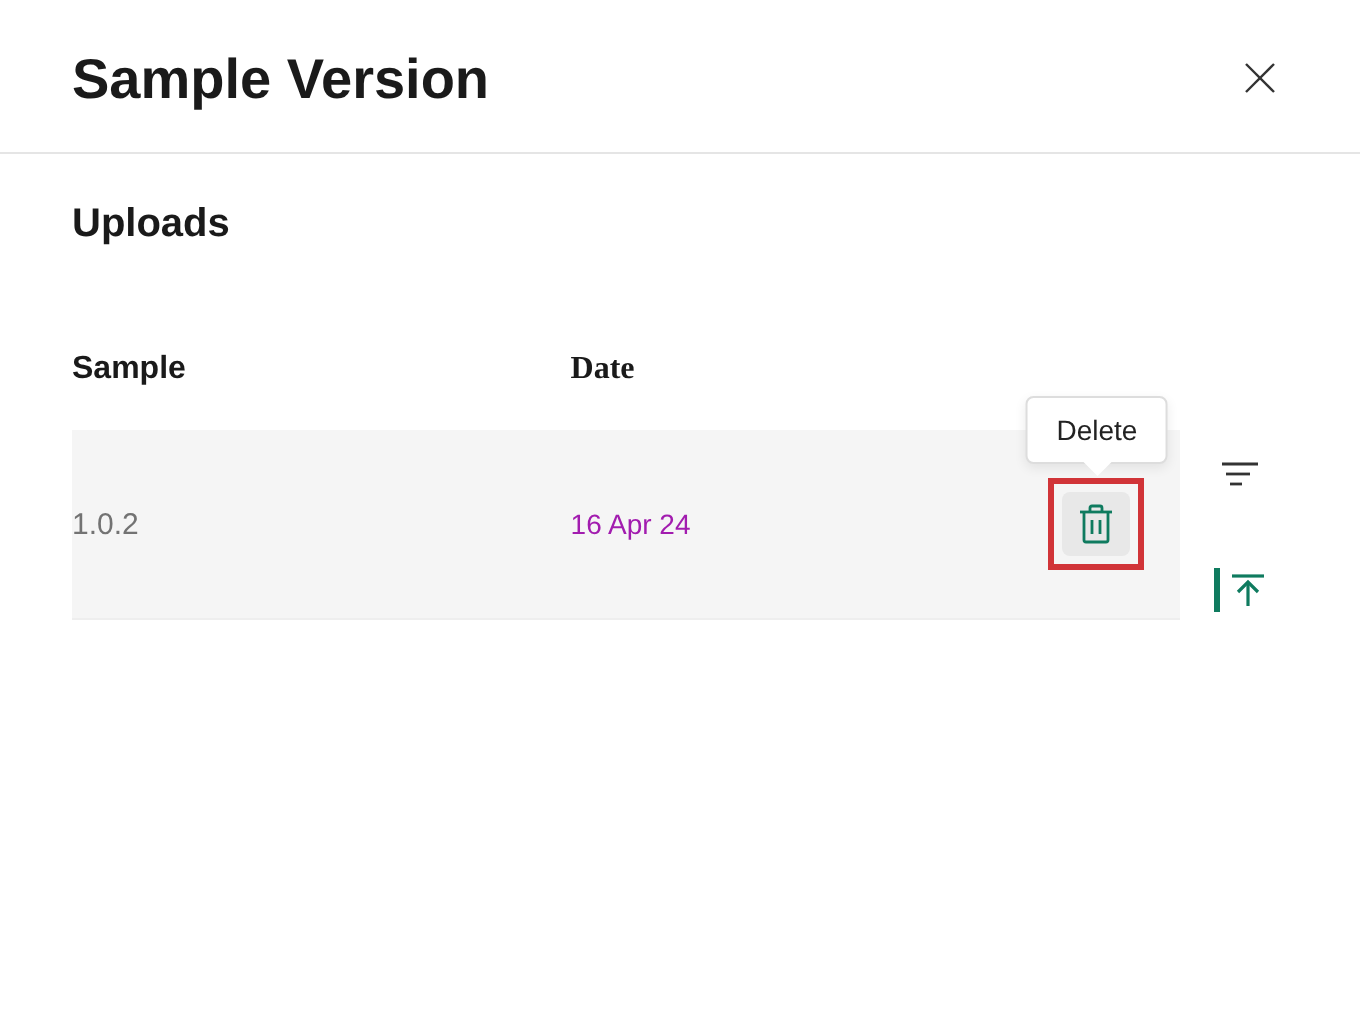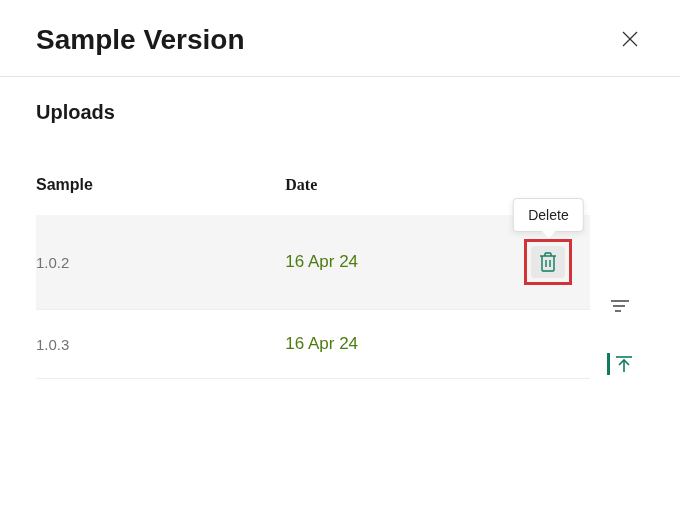--- a/index.html
+++ b/index.html
@@ -66,21 +66,21 @@
     .table tbody tr.highlighted {
       background: #f5f5f5;
     }
     .table td {
       font-size: 15px;
       color: #333;
       padding: 24px 0;
       vertical-align: middle;
     }
     .table td.col-version { padding-left: 0; color: #737373;}
-    .table td.col-date { font-size: 17px; color: #4d7c0f; }
+    .table td.col-date { font-size: 14px; color: #a21caf; }
     .table td.col-actions {
       text-align: center;
       position: relative;
     }
     .delete-btn-wrap {
       display: inline-block;
       border: 3px solid #d13438;
       padding: 4px;
       position: relative;
     }
@@ -175,25 +175,20 @@
             <td class="col-actions"><span class="delete-btn-wrap"><span class="tooltip">Delete</span><button class="delete-btn">
                   <svg width="18" height="20" viewBox="0 0 18 20" fill="none" stroke="#0f7b5f" stroke-width="1.4">
                     <polyline points="1,4 17,4"></polyline>
                     <path d="M3,4 L3,18 Q3,19 4,19 L14,19 Q15,19 15,18 L15,4"></path>
                     <path d="M6,4 L6,2 Q6,1 7,1 L11,1 Q12,1 12,2 L12,4"></path>
                     <line x1="7" y1="8" x2="7" y2="15"></line>
                     <line x1="11" y1="8" x2="11" y2="15"></line>
                   </svg>
                 </button></span></td>
           </tr>
-          <tr>
-            <td class="col-version">1.0.3</td>
-            <td class="col-date">16 Apr 24</td>
-            <td class="col-actions"></td>
-          </tr>
         </tbody>
     </table>
   </div>
 
   <div class="right-rail">
     <button class="rail-btn" aria-label="Filter">
       <svg width="20" height="16" viewBox="0 0 20 16" fill="none" stroke="#333" stroke-width="1.4">
         <line x1="1" y1="3" x2="19" y2="3"></line>
         <line x1="3" y1="8" x2="15" y2="8"></line>
         <line x1="5" y1="13" x2="11" y2="13"></line>

